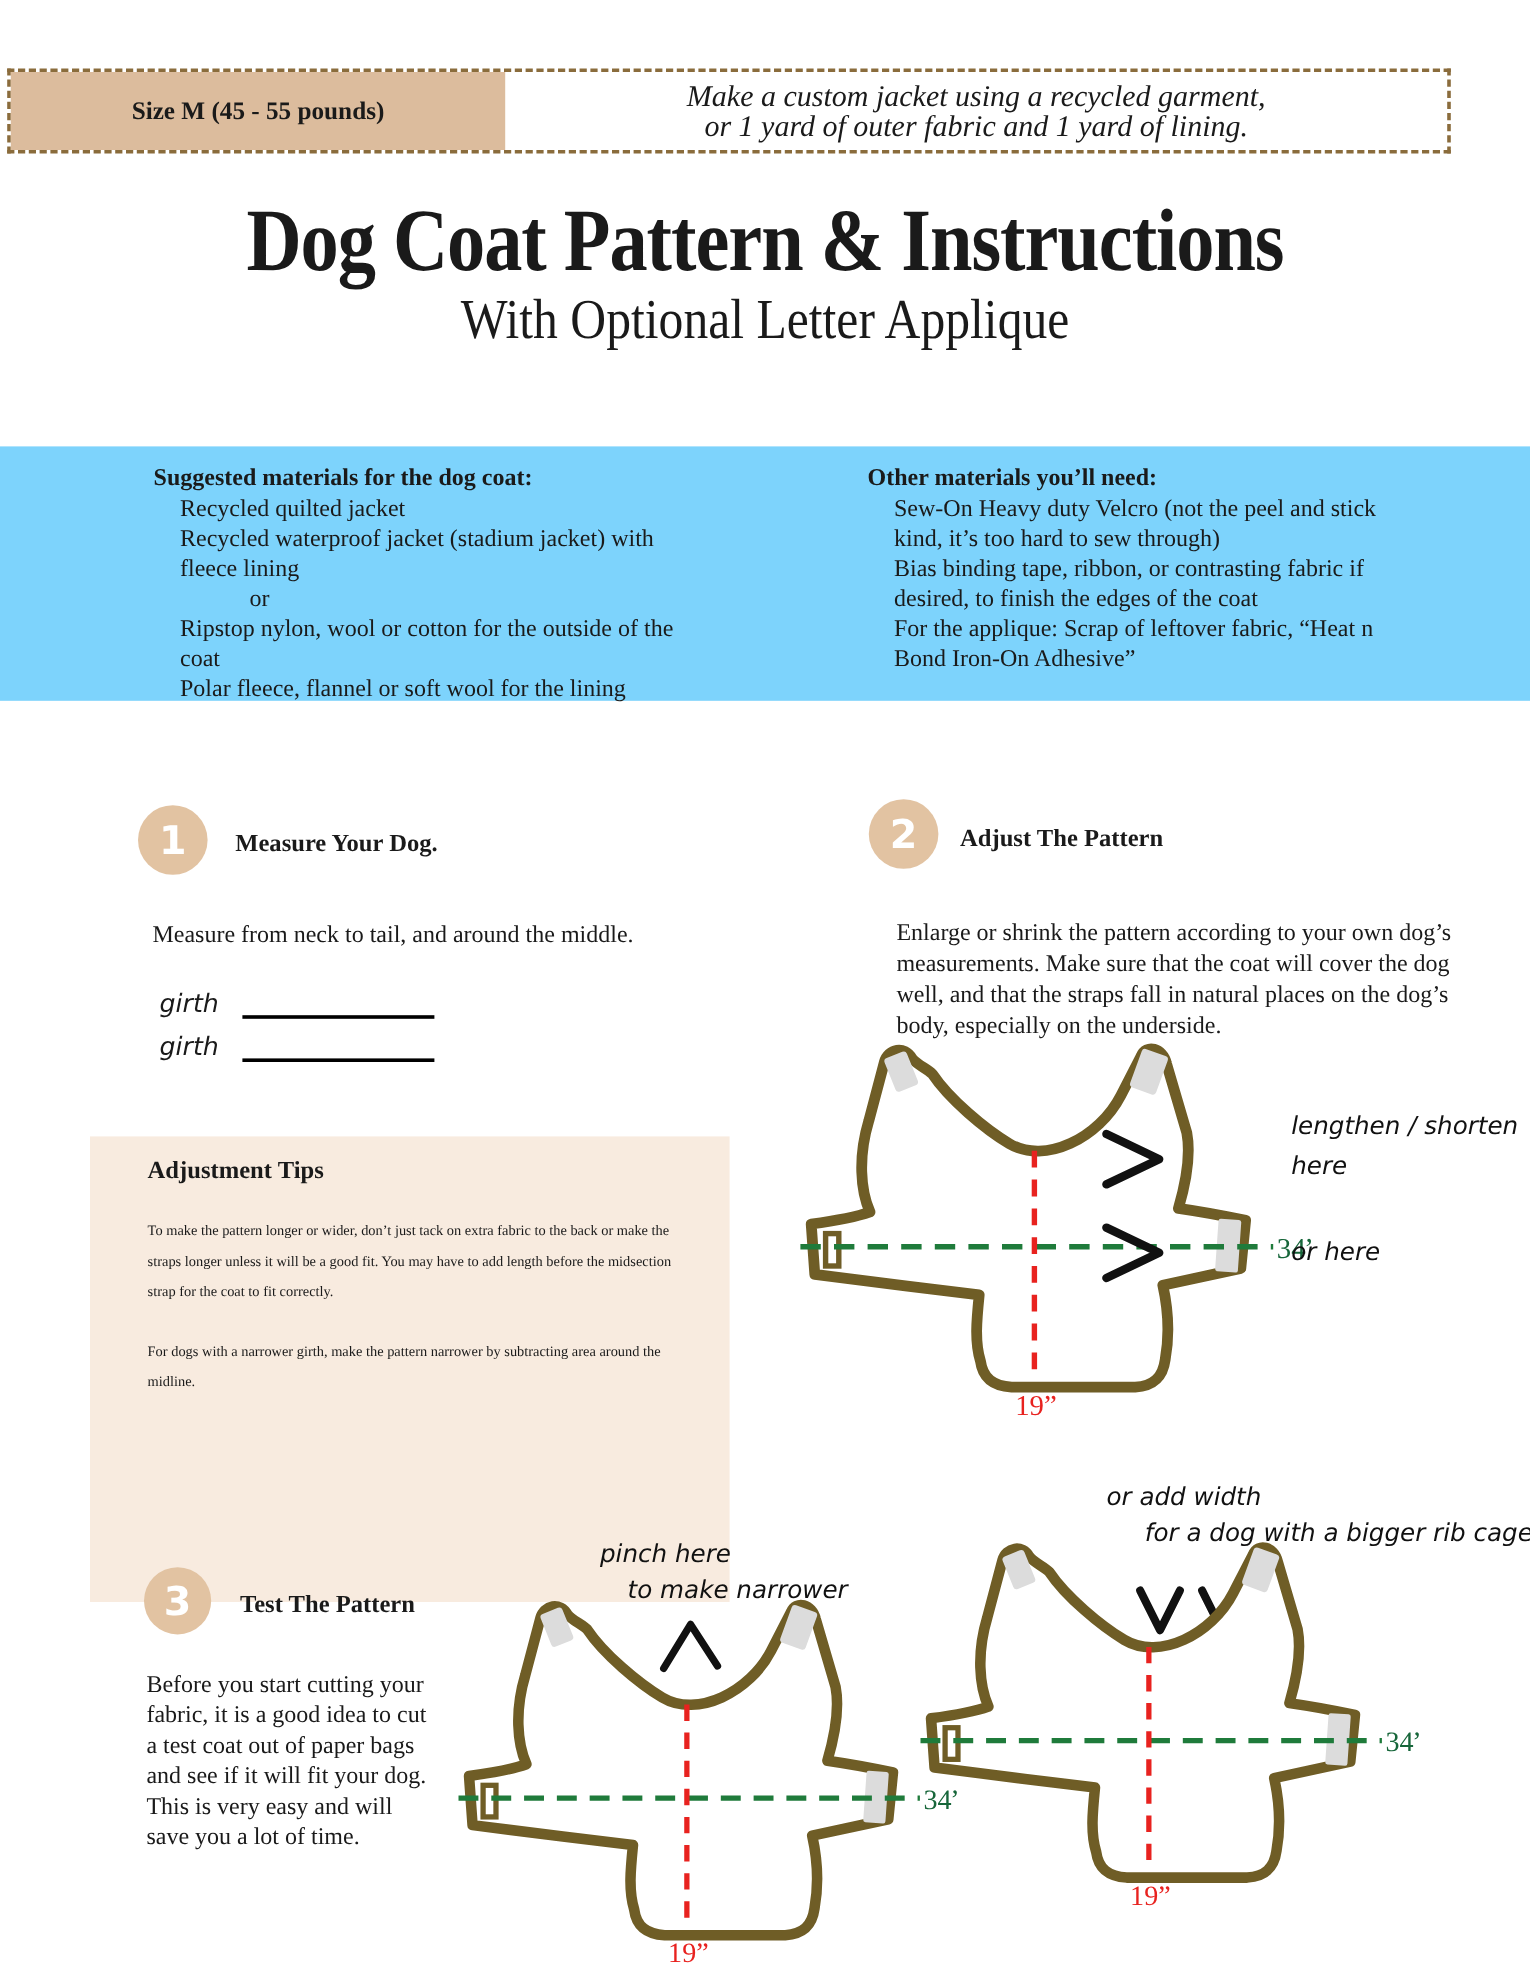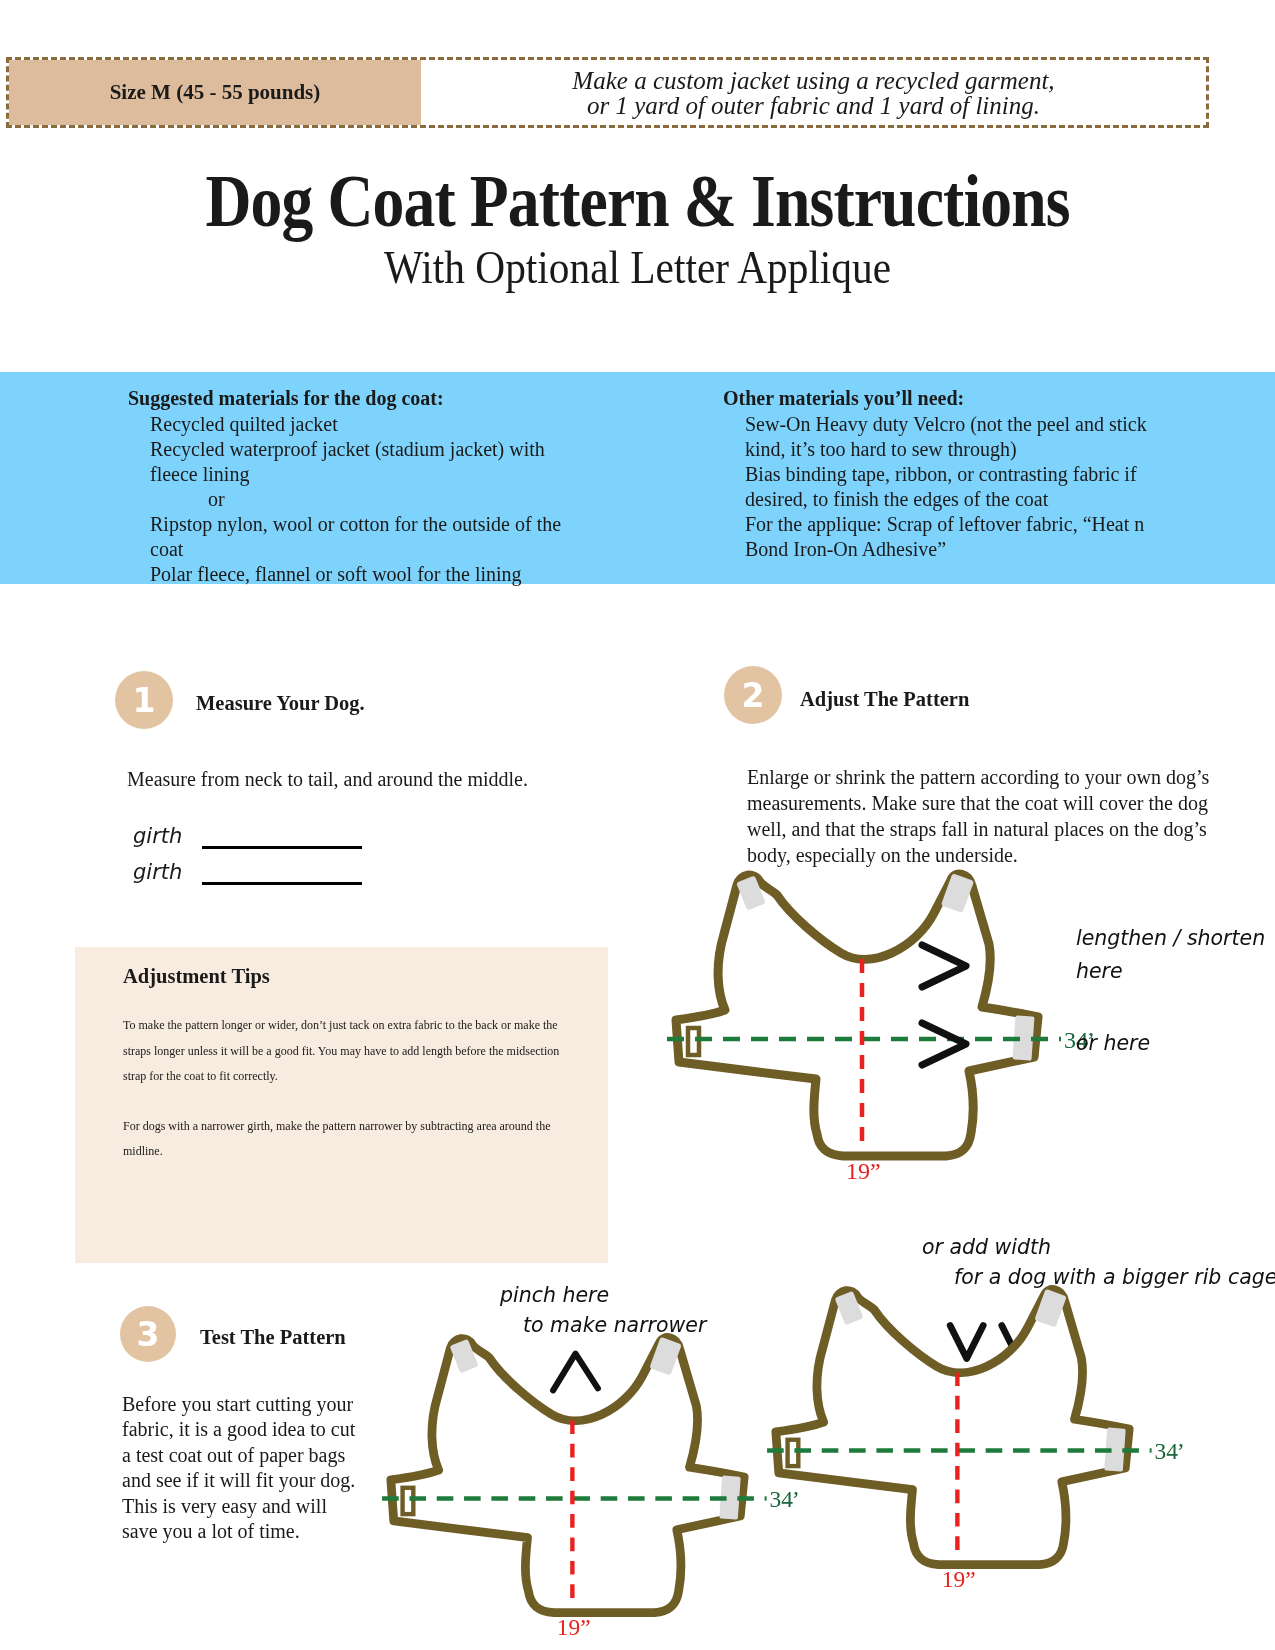--- a/index.html
+++ b/index.html
@@ -35,21 +35,21 @@
           justify-content:center;color:#ffffff;font-family:"DejaVu Sans",sans-serif;
           font-weight:bold;font-size:33px;}
   .step-head{position:absolute;font-weight:bold;font-size:20.5px;white-space:nowrap;}
   .para{position:absolute;font-size:20px;line-height:26px;}
 
   .measure-label{position:absolute;font-size:21px;font-style:italic;
                  font-family:"DejaVu Sans",sans-serif;}
   .measure-line{position:absolute;height:3px;background:#000;}
 
   
-  .tips{position:absolute;left:75px;top:947px;width:533px;height:316px;background:#f8ebdf;box-sizing:border-box;
+  .tips{position:absolute;left:75px;top:947px;width:533px;height:388px;background:#f8ebdf;box-sizing:border-box;
         padding:10px 40px 0 48px;}
   .tips-head{font-weight:bold;font-size:20.5px;margin-top:8px;}
   .tips-para{font-size:12px;line-height:25.5px;margin-top:25px;width:442px;}
   .tips-para.second{margin-top:24px;}
 
   
   .diagram{position:absolute;}
   .hand{position:absolute;font-family:"DejaVu Sans",sans-serif;font-style:italic;
         font-size:20.5px;line-height:26px;color:#111;white-space:nowrap;}
   .stroke-icon{position:absolute;}

